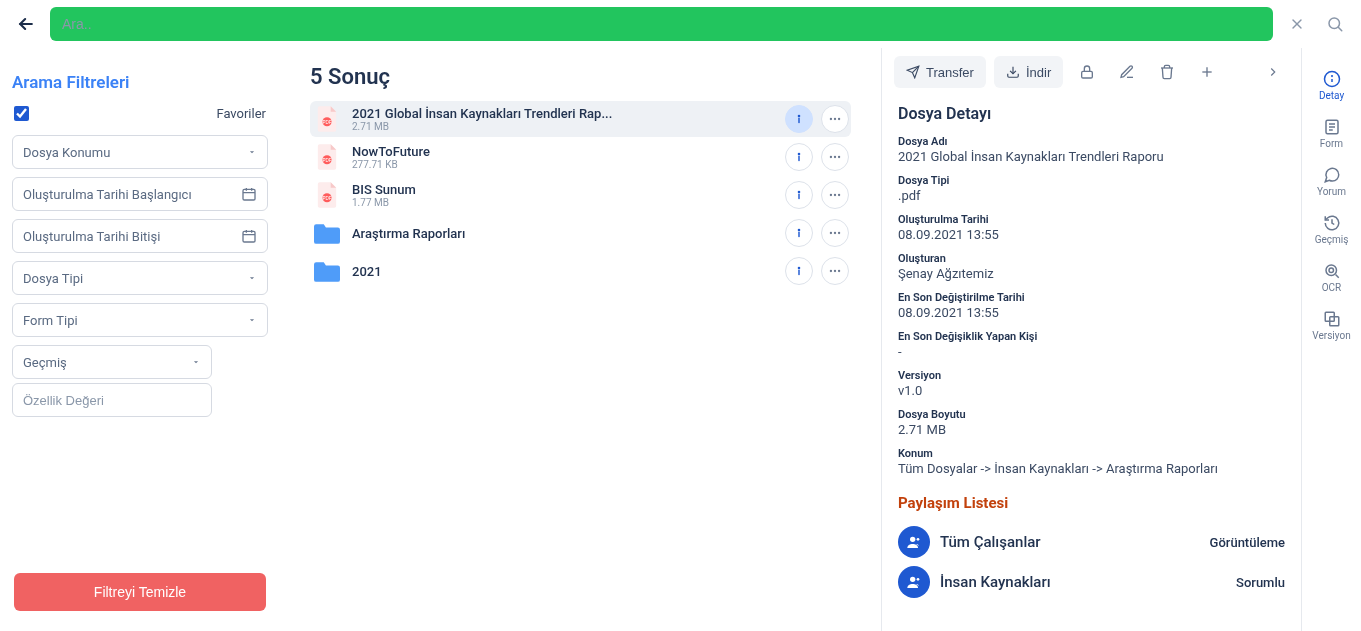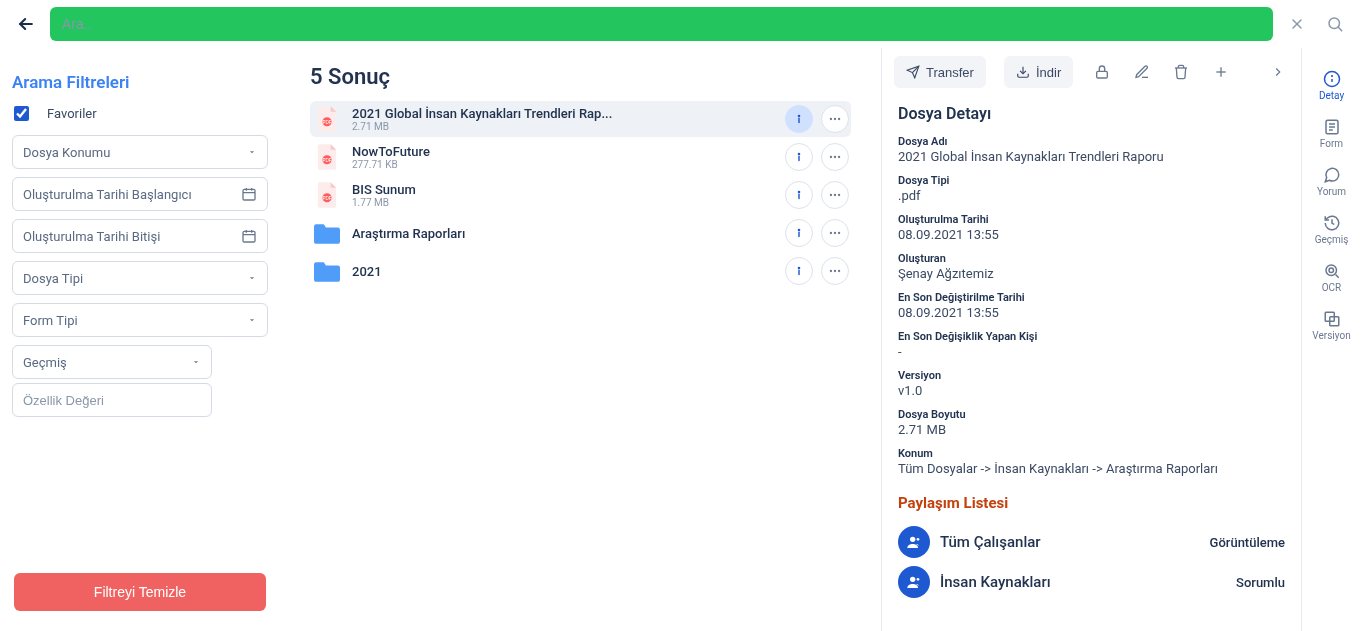--- a/index.html
+++ b/index.html
@@ -37,21 +37,21 @@
 
 
 .layout { display: flex; height: calc(631px - 48px); }
 .col-filters { width: 280px; padding: 12px 8px 12px 8px; display: flex; flex-direction: column; }
 .col-results { flex: 1; padding: 16px 30px; }
 .col-detail { width: 420px; border-left: 1px solid #e6e9ee; display: flex; flex-direction: column; }
 .col-tabs { width: 60px; border-left: 1px solid #e6e9ee; display: flex; flex-direction: column; align-items: center; padding-top: 12px; }
 
 
 .filters-title { font-size: 17px; font-weight: 600; color: #3b82f6; margin: 12px 4px 14px 4px; }
-.fav-row { display: flex; align-items: center; gap: 18px; margin: 0 6px 10px 6px; }
+.fav-row { display: flex; align-items: center; gap: 8px; margin: 0 6px 10px 6px; justify-content: space-between; }
 .fav-row input { accent-color: #1f59d1; width: 15px; height: 15px; }
 .fav-row label { font-size: 13px; color: #3b4a63; }
 .select-box, .date-box, .text-box {
   border: 1px solid #d6dae2;
   border-radius: 6px;
   height: 34px;
   margin: 4px 4px;
   display: flex;
   align-items: center;
   padding: 0 10px;
@@ -112,21 +112,21 @@
   color: #1f59d1;
 }
 .circle-btn.info-filled { background: #cfe1ff; border-color: #cfe1ff; }
 .circle-btn.more { color: #6a788f; }
 
 
 .detail-toolbar {
   display: flex;
   align-items: center;
   padding: 8px 12px;
-  gap: 18px;
+  gap: 8px;
 }
 .tool-btn {
   height: 32px;
   border-radius: 6px;
   border: none;
   background: #f2f4f7;
   display: flex; align-items: center; gap: 6px;
   padding: 0 12px;
   color: #3b4a63;
   font-size: 13px;

